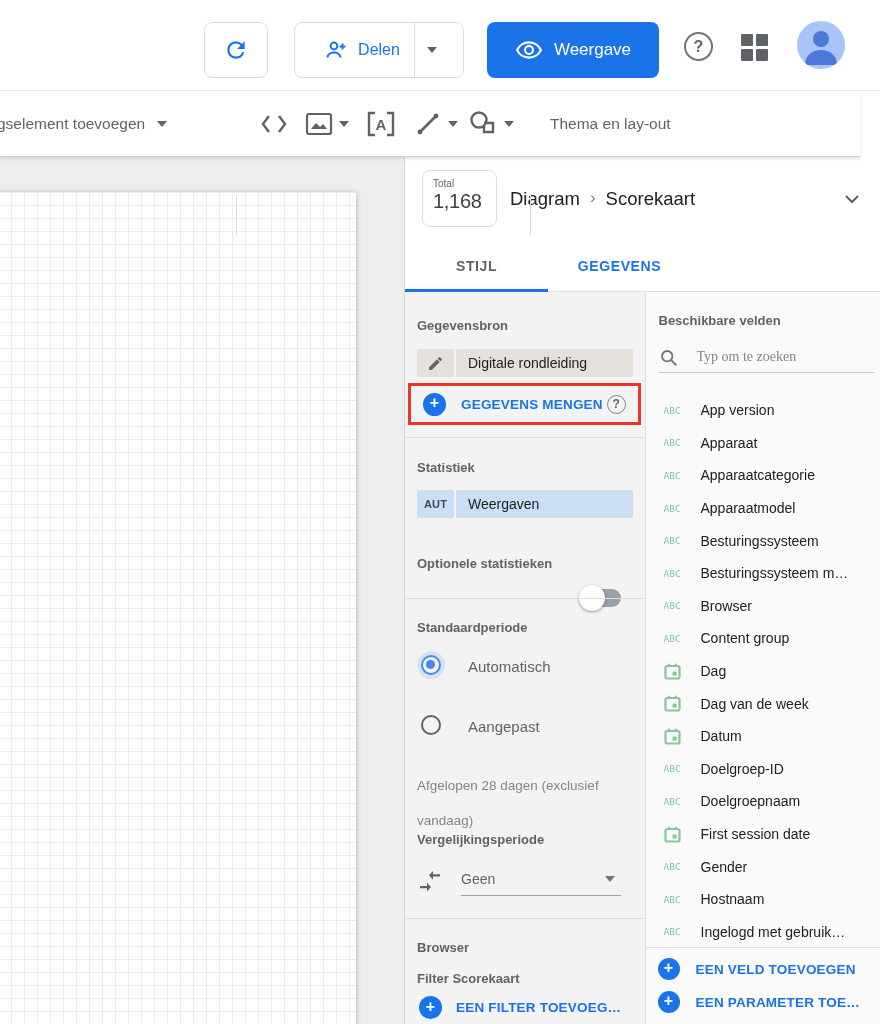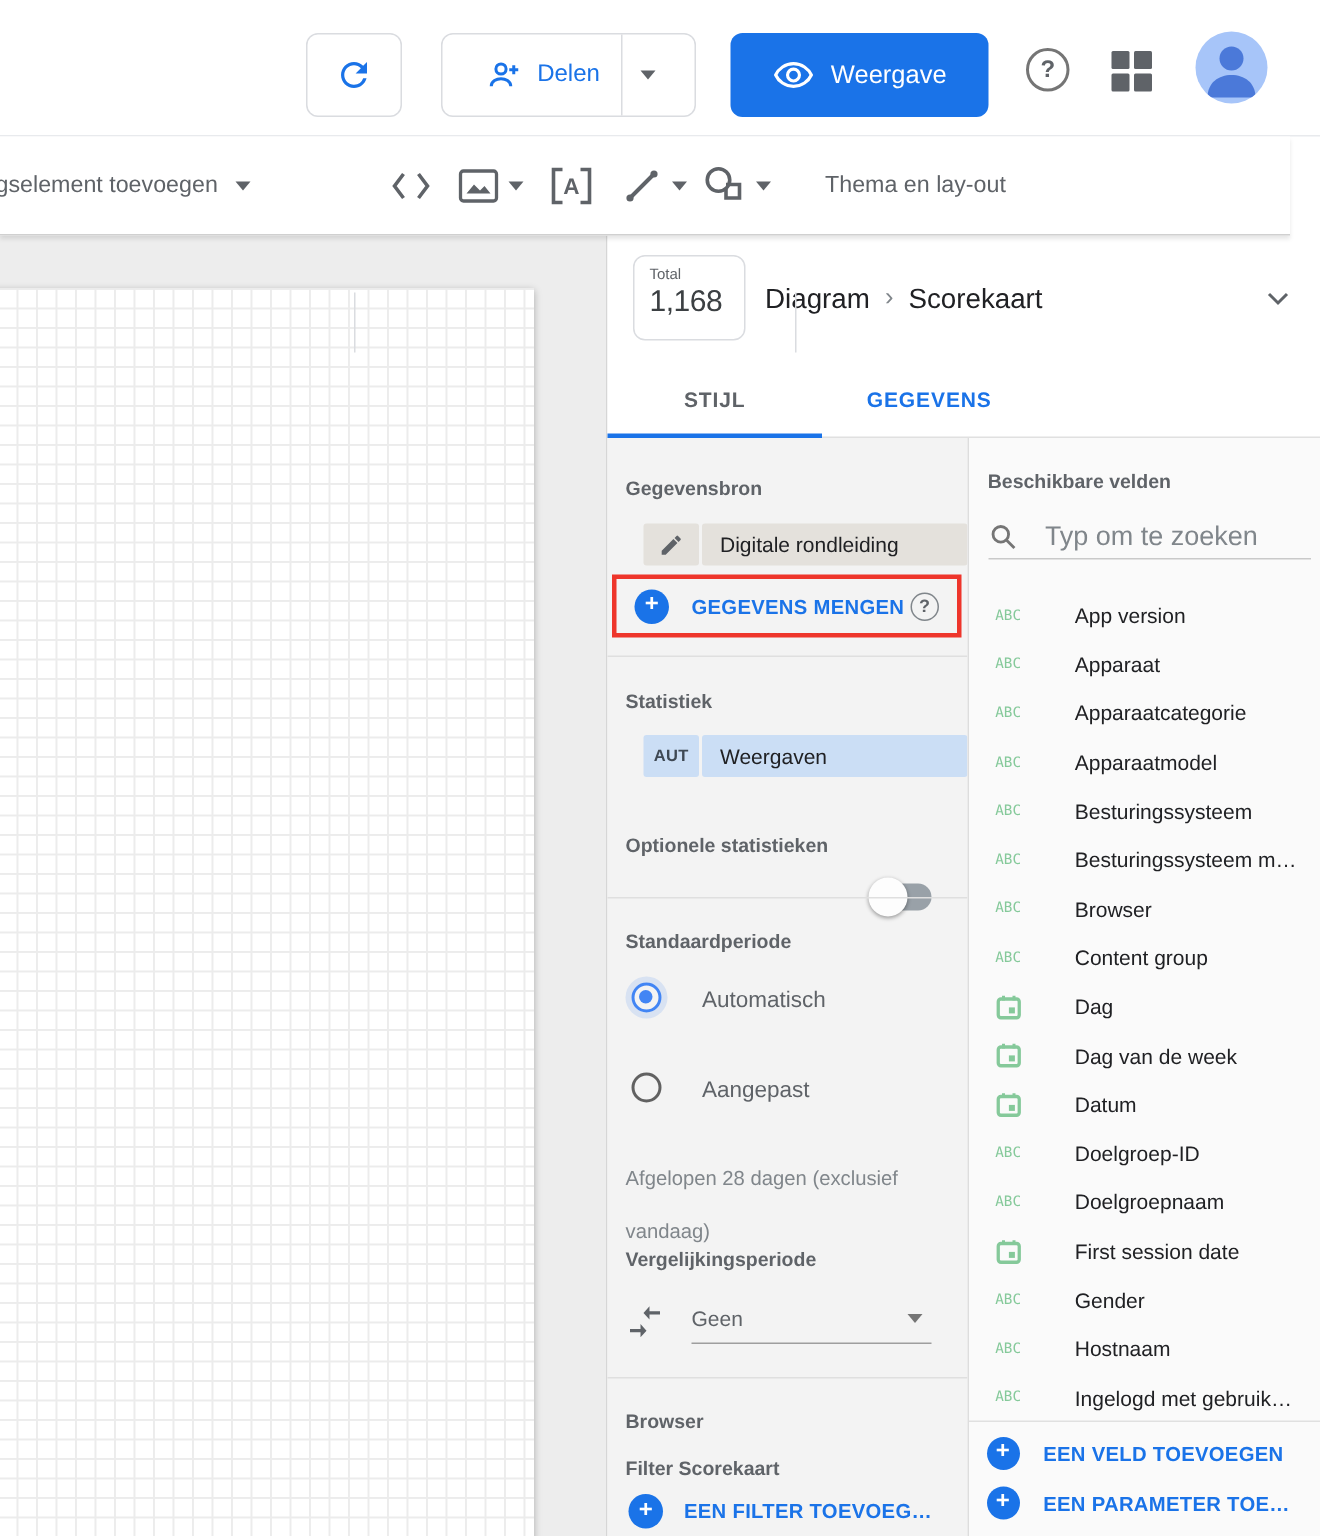--- a/index.html
+++ b/index.html
@@ -62,21 +62,21 @@
   #tab-indicator { position:absolute; left:0; bottom:-1px; width:143px; height:3px; background:#1a73e8; }
 
   
   #panel-content { position:absolute; left:0; top:135px; width:100%; height:732px; display:flex; }
   #props-col { position:relative; width:240px; height:732px; background:#f3f3f3; }
   #fields-col { position:relative; width:236px; height:732px; background:#fafafa; border-left:1px solid #ddd; }
 
   .sec-label { position:absolute; left:12px; font-size:13px; font-weight:bold; color:#5f6368; }
   .h-div { position:absolute; left:0; width:100%; height:1px; background:#dfdfdf; }
 
-  .chip-row { position:absolute; left:24px; display:flex; height:28px; }
+  .chip-row { position:absolute; left:12px; display:flex; height:28px; }
   .chip-icon { width:37px; height:28px; display:flex; align-items:center; justify-content:center; border-radius:2px; margin-right:2px; }
   .chip-name { width:177px; height:28px; display:flex; align-items:center; padding-left:12px; font-size:14px; color:#202124; border-radius:2px; }
   .chip-tan { background:#e4e1dc; }
   .chip-blue { background:#cbdef5; }
   #metric-badge { font-size:11px; font-weight:bold; color:#3f4954; letter-spacing:.2px; }
 
   #blend-box { position:absolute; left:3px; top:91px; width:233px; height:42px; border:3px solid #ee352b; display:flex; align-items:center; }
   .plus-circle { width:23px; height:23px; border-radius:50%; background:#1a73e8; color:#fff; display:flex; align-items:center; justify-content:center; flex:none; }
   .plus-circle::before { content:"+"; font-size:16px; font-weight:bold; line-height:1; transform:translateY(-1px); }
   #blend-box .plus-circle { margin-left:12px; }
@@ -105,27 +105,27 @@
   #compare-field { flex:1; margin-left:14px; height:34px; border-bottom:1px solid #9e9e9e; display:flex; align-items:center; cursor:pointer; }
   #compare-value { font-size:14px; color:#5f6368; }
   #compare-field .caret-down { margin-left:auto; margin-right:6px; border-top-color:#757575; }
 
   .link-row { position:absolute; display:flex; align-items:center; cursor:pointer; }
   .link-text { font-size:13.5px; font-weight:bold; color:#1a73e8; letter-spacing:.2px; white-space:nowrap; }
 
   
   #fields-title { position:absolute; left:13px; top:21px; font-size:13px; font-weight:bold; color:#5f6368; }
   #search-row { position:absolute; left:13px; top:50px; width:215px; height:31px; display:flex; align-items:center; border-bottom:1px solid #c9c9c9; }
-  #search-input { border:none; outline:none; background:transparent; margin-left:19px; width:170px; font-size:18px; color:#3c4043; font-family:Liberation Sans, sans-serif; }
+  #search-input { border:none; outline:none; background:transparent; margin-left:19px; width:170px; font-size:14px; color:#3c4043; font-family:Liberation Serif, serif; }
   #search-input::placeholder { color:#80868b; }
   #fields-list { position:absolute; left:0; top:102px; width:100%; }
   .field-row { height:32.6px; display:flex; align-items:center; padding-left:18px; cursor:pointer; }
   .field-icon { width:26px; flex:none; display:flex; align-items:center; }
   .field-icon.abc { font-family:"DejaVu Sans Mono",monospace; font-size:9.5px; font-weight:normal; color:#85c99a; letter-spacing:0; }
-  .field-label { margin-left:27px; font-size:14px; color:#202124; white-space:nowrap; }
+  .field-label { margin-left:11px; font-size:14px; color:#202124; white-space:nowrap; }
   #fields-footer { position:absolute; left:0; top:655px; width:100%; height:77px; border-top:1px solid #e0e0e0; }
   #fields-footer .link-row .plus-circle { width:22px; height:22px; }
 
   svg { display:block; }
 </style>
 </head>
 <body>
 
 <div id="app">
 

